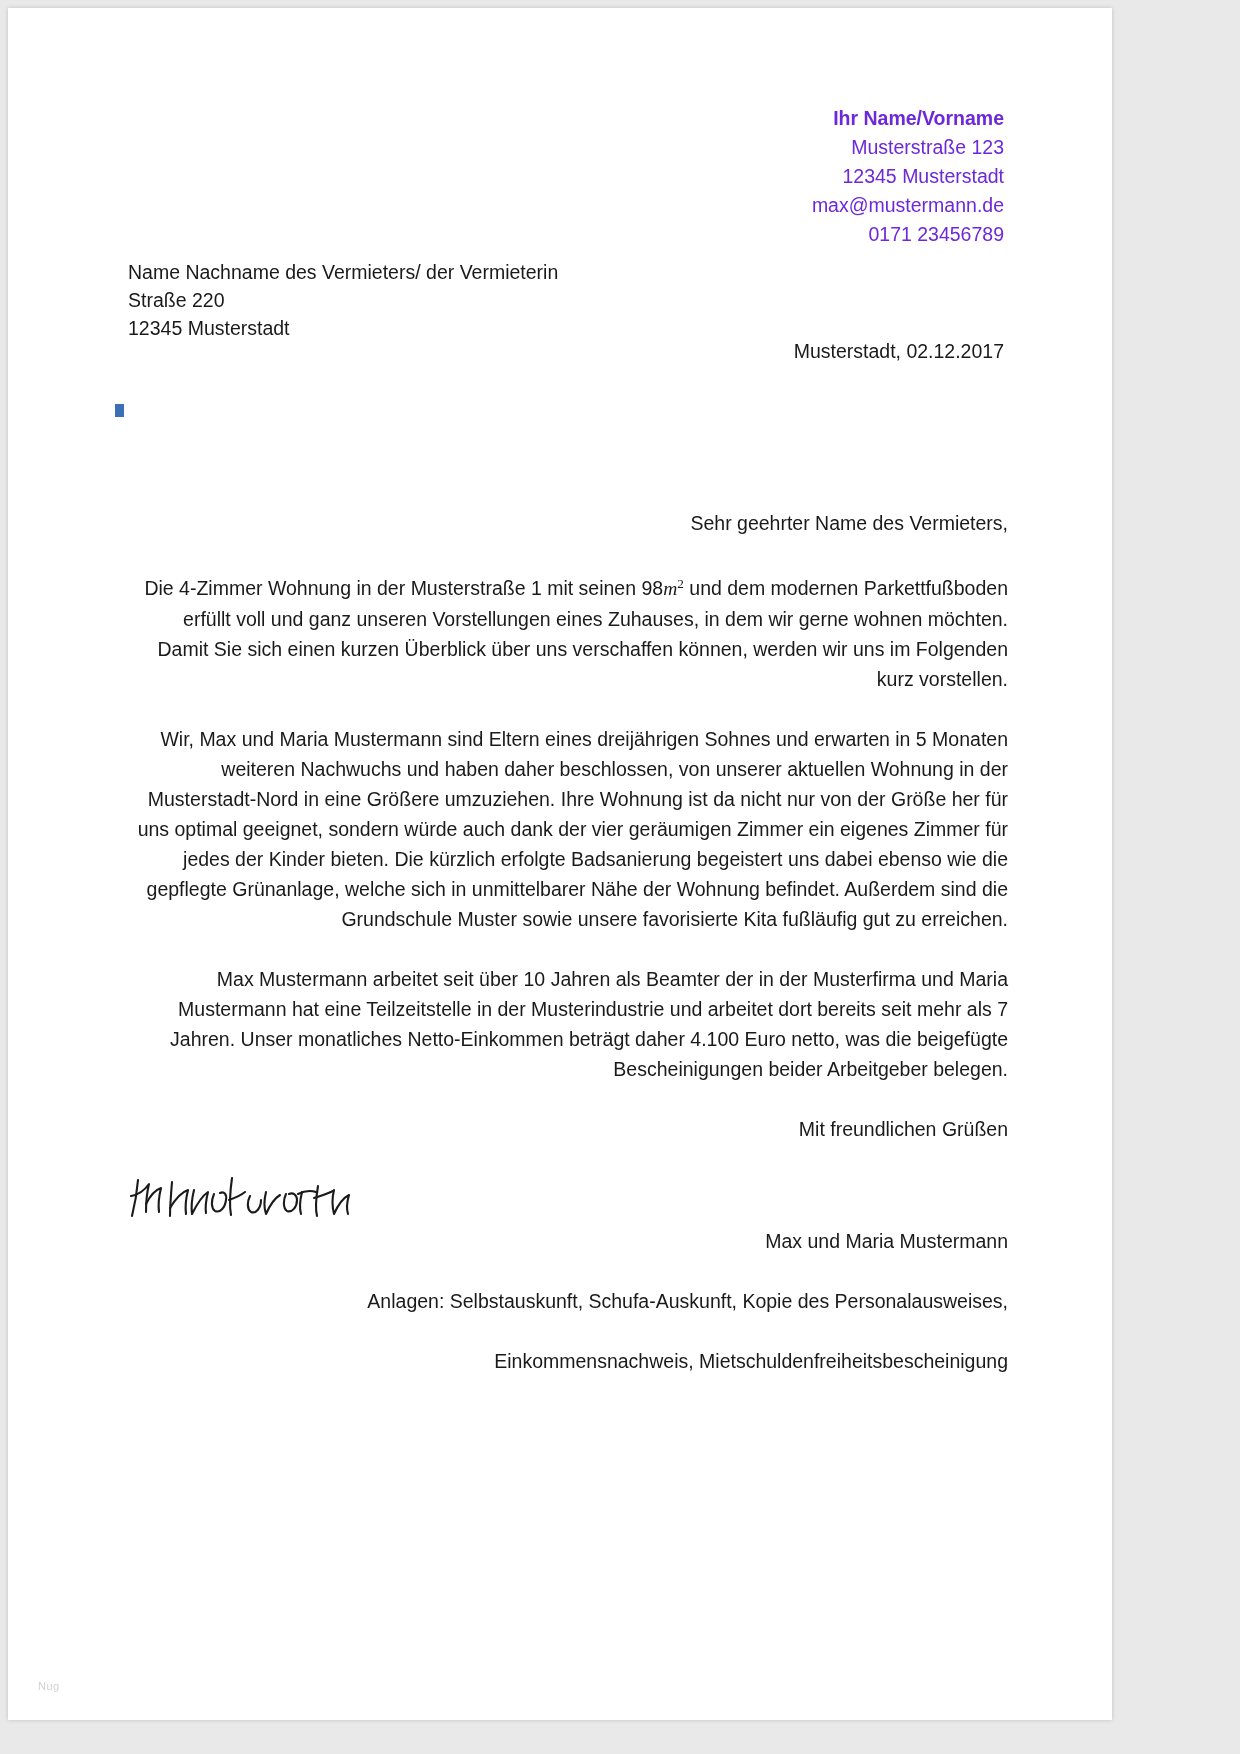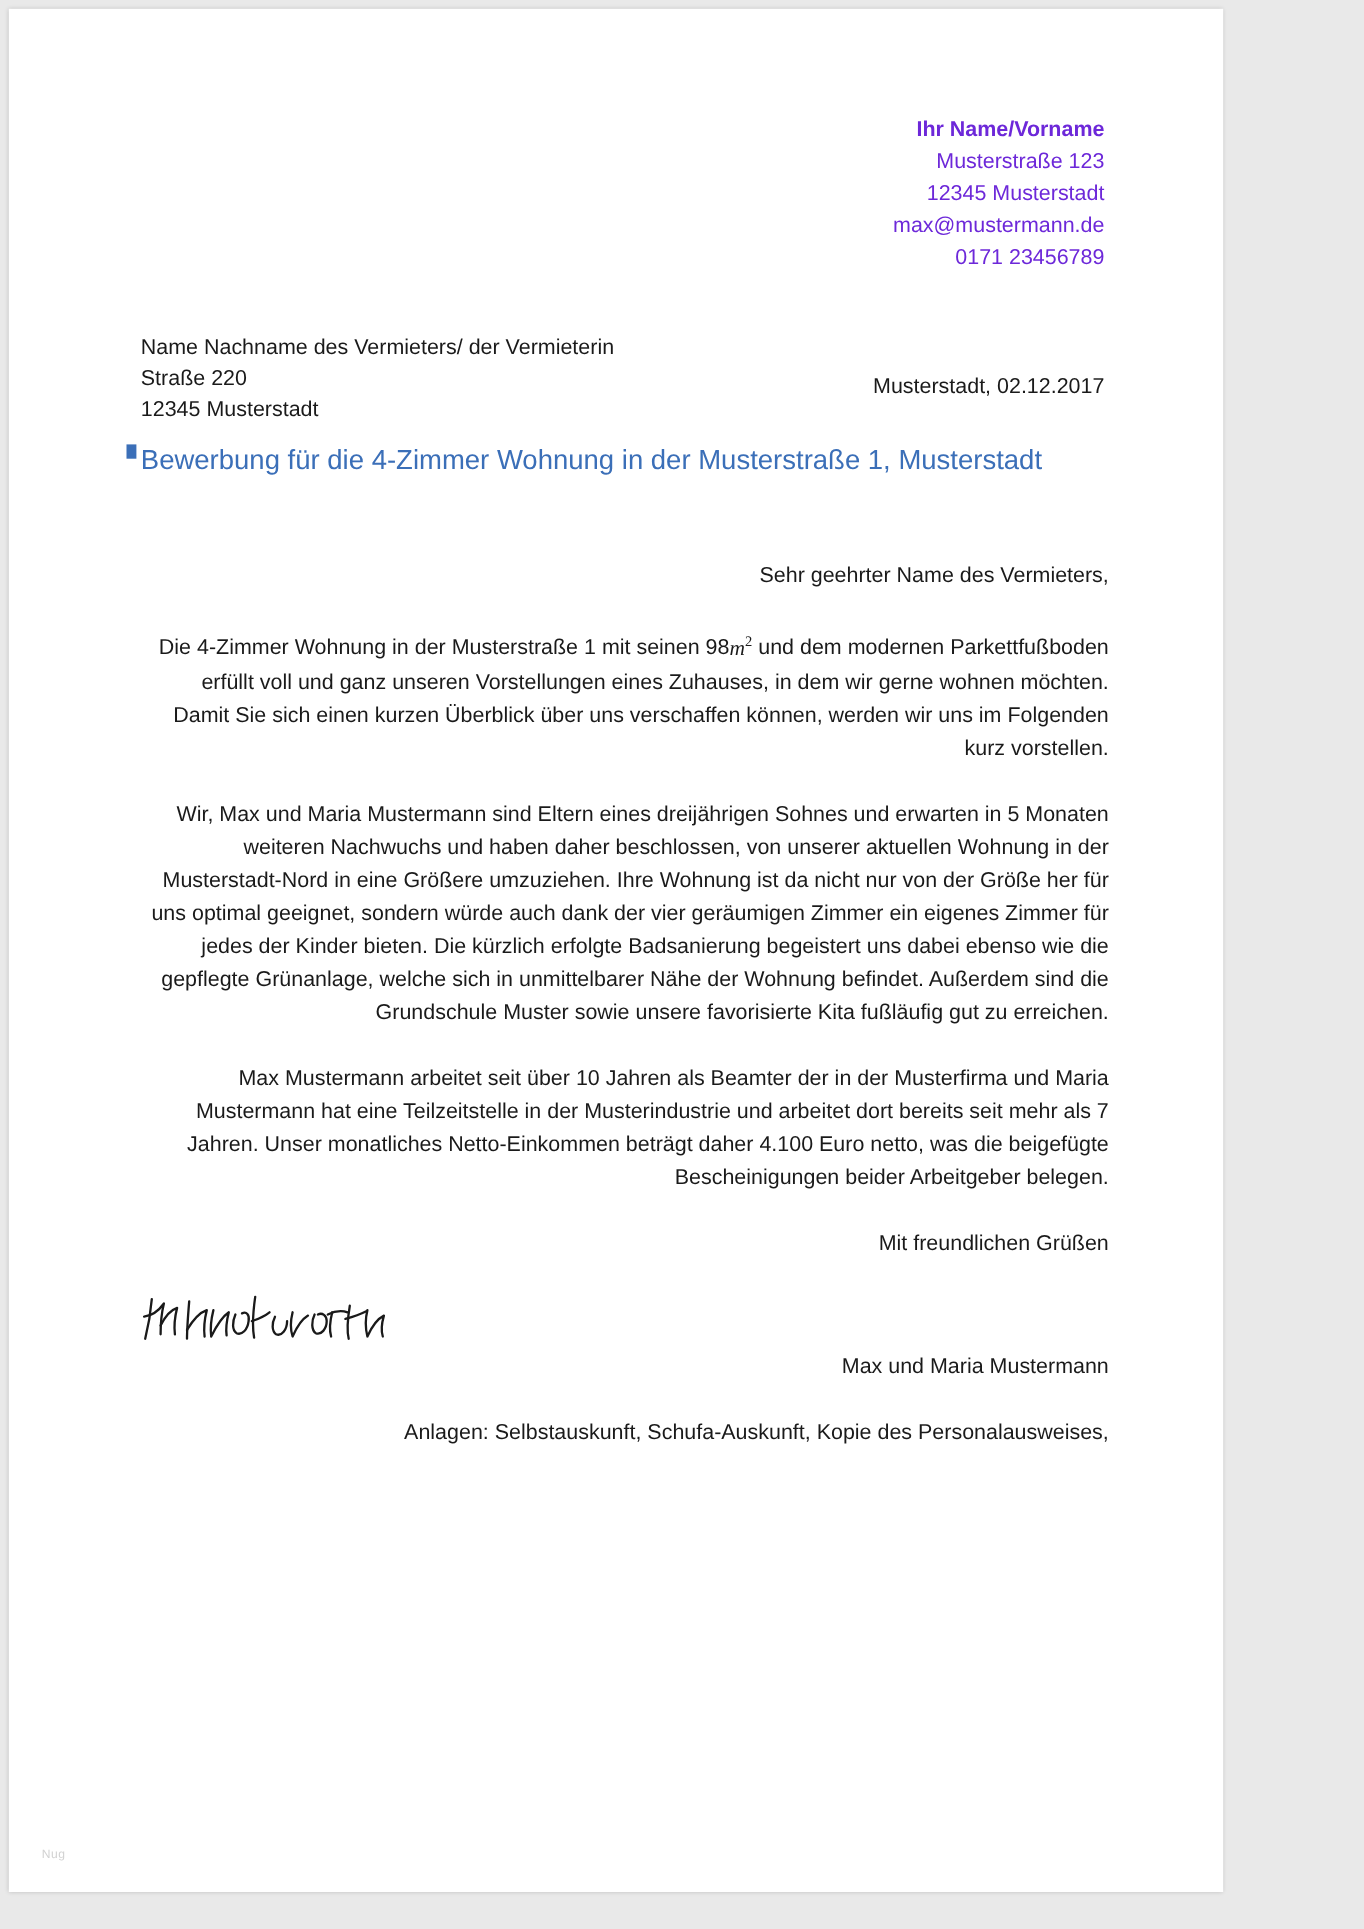--- a/index.html
+++ b/index.html
@@ -34,21 +34,20 @@
   .sender .name {
     font-weight: bold;
   }
   .recipient {
     position: absolute;
     left: 120px;
     top: 250px;
     font-size: 19.5px;
     line-height: 28px;
     color: #1a1a1a;
-    margin-top: 44px;
   }
   .place-date {
     position: absolute;
     right: 108px;
     top: 332px;
     font-size: 19.5px;
     color: #1a1a1a;
   }
   .subject {
     position: absolute;
@@ -135,21 +134,20 @@
 
   <div class="recipient">
     <div>Name Nachname des Vermieters/ der Vermieterin</div>
     <div>Straße 220</div>
     <div>12345 Musterstadt</div>
   </div>
 
   <div class="place-date">Musterstadt, 02.12.2017</div>
 
   <div class="subject-marker"></div>
-  <div class="subject">Bewerbung für die 4-Zimmer Wohnung in der Musterstraße 1, Musterstadt</div>
 
   <div class="body">
 
     <p class="salutation">Sehr geehrter Name des Vermieters,</p>
 
     <p><span>Die 4-Zimmer Wohnung in der Musterstraße 1 mit seinen 98</span><span class="sqm"><span>m</span><sup>2</sup></span><span> und dem modernen Parkettfußboden erfüllt voll und ganz unseren Vorstellungen eines Zuhauses, in dem wir gerne wohnen möchten. Damit Sie sich einen kurzen Überblick über uns verschaffen können, werden wir uns im Folgenden kurz vorstellen.</span></p>
 
     <p>Wir, Max und Maria Mustermann sind Eltern eines dreijährigen Sohnes und erwarten in 5 Monaten weiteren Nachwuchs und haben daher beschlossen, von unserer aktuellen Wohnung in der Musterstadt-Nord in eine Größere umzuziehen. Ihre Wohnung ist da nicht nur von der Größe her für uns optimal geeignet, sondern würde auch dank der vier geräumigen Zimmer ein eigenes Zimmer für jedes der Kinder bieten. Die kürzlich erfolgte Badsanierung begeistert uns dabei ebenso wie die gepflegte Grünanlage, welche sich in unmittelbarer Nähe der Wohnung befindet. Außerdem sind die Grundschule Muster sowie unsere favorisierte Kita fußläufig gut zu erreichen.</p>
 
     <p>Max Mustermann arbeitet seit über 10 Jahren als Beamter der in der Musterfirma und Maria Mustermann hat eine Teilzeitstelle in der Musterindustrie und arbeitet dort bereits seit mehr als 7 Jahren. Unser monatliches Netto-Einkommen beträgt daher 4.100 Euro netto, was die beigefügte Bescheinigungen beider Arbeitgeber belegen.</p>
@@ -177,18 +175,19 @@
           <path d="M190 12 C188 24, 187 34, 189 42"></path>
           <path d="M186 24 C193 22, 199 20, 205 17"></path>
           <path d="M206 16 C204 24, 204 32, 206 40 C210 31, 215 24, 221 21 C219 28, 218 34, 220 40"></path>
         </g>
       </svg>
     </div>
 
     <p class="signer">Max und Maria Mustermann</p>
 
     <p class="attachments">Anlagen: Selbstauskunft, Schufa-Auskunft, Kopie des Personalausweises,</p>
+    <p class="attachments">Einkommensnachweis, Mietschuldenfreiheitsbescheinigung</p>
 
   </div>
 
   <div class="watermark">Nug</div>
 
 </div>
 
 </body></html>

